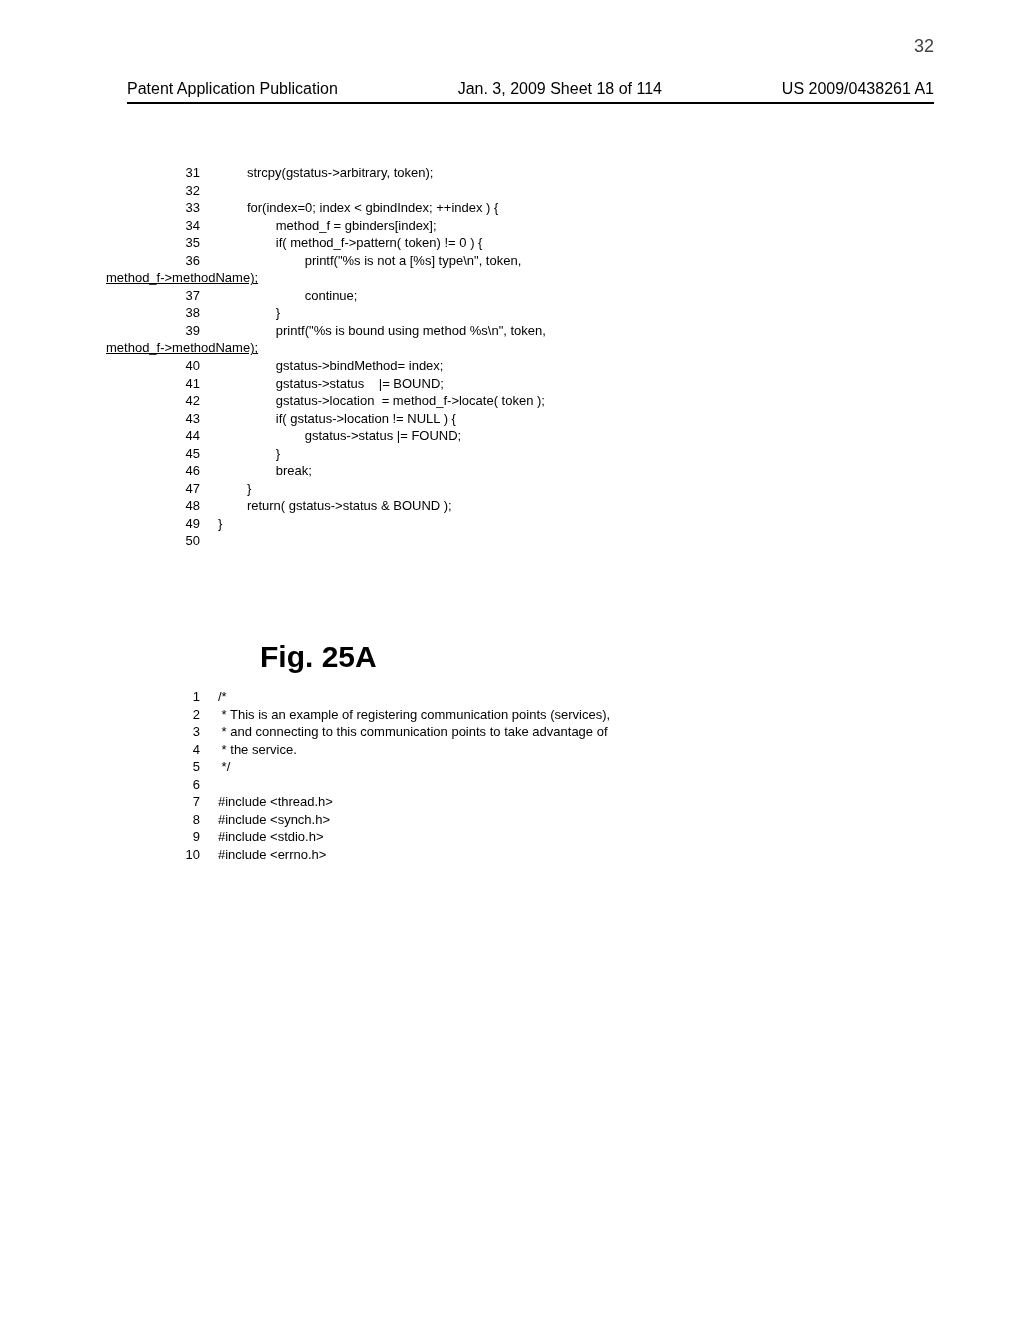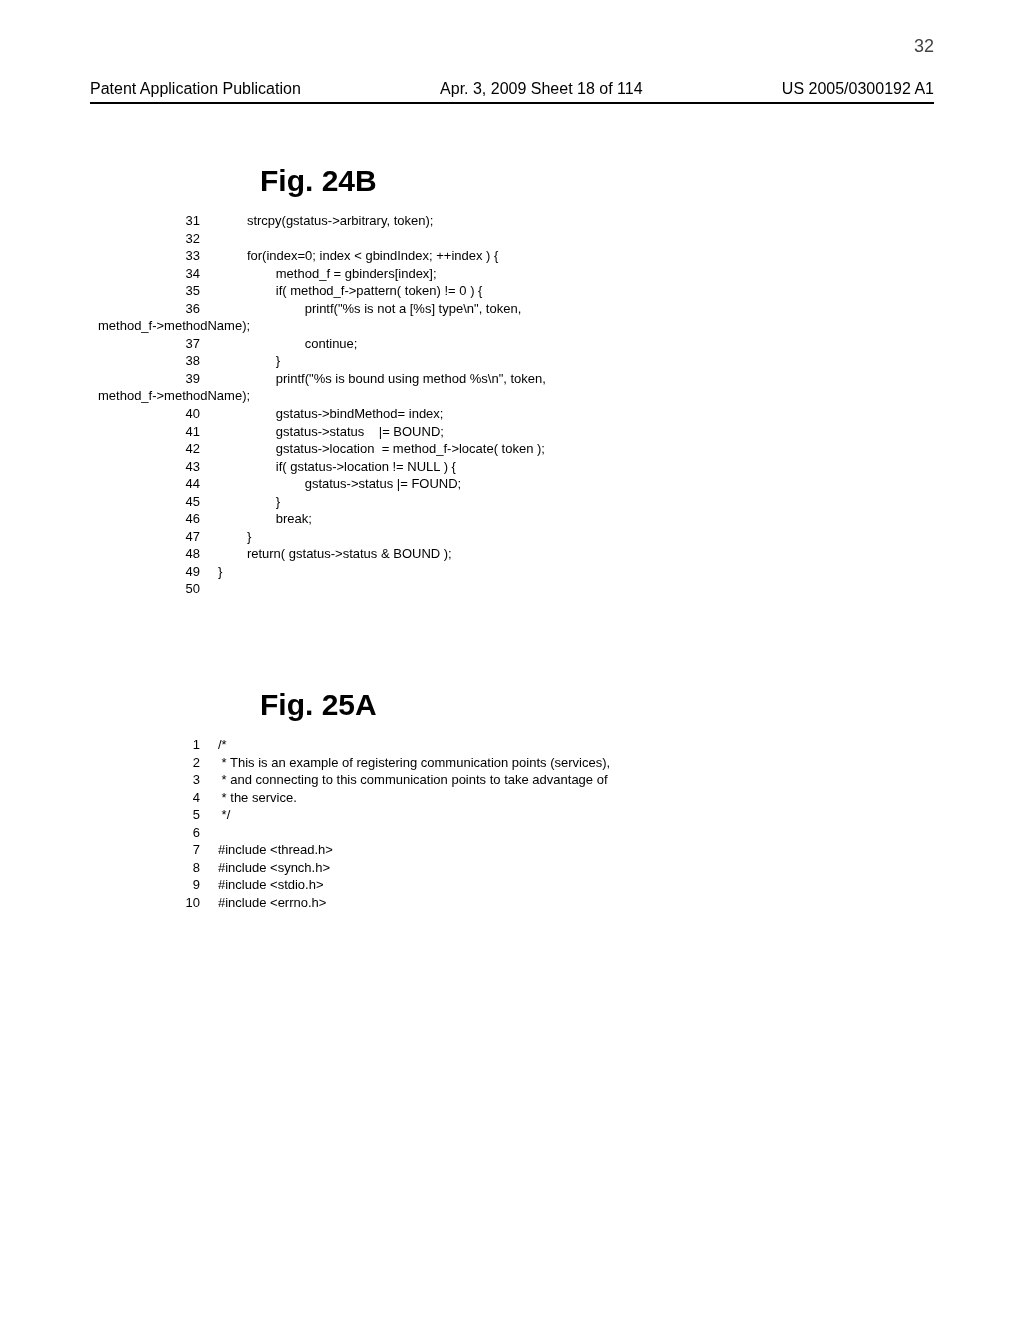--- a/index.html
+++ b/index.html
@@ -15,20 +15,21 @@
   .page {
     padding: 80px 90px 40px 90px;
   }
   .header-row {
     display: flex;
     justify-content: space-between;
     font-size: 16px;
     border-bottom: 2px solid #000;
     padding-bottom: 4px;
     margin-bottom: 60px;
+    margin-left: 37px;
   }
   .page-number-top {
     position: absolute;
     top: 36px;
     right: 90px;
     font-size: 18px;
     color: #444;
   }
   .fig-title {
     font-weight: bold;
@@ -47,45 +48,45 @@
   .code-line {
     display: flex;
   }
   .ln {
     display: inline-block;
     width: 40px;
     text-align: right;
     margin-right: 18px;
   }
   .wrap-line {
-    margin-left: 8px;
+    margin-left: 16px;
+    text-decoration: underline;
   }
   .caption-line {
     margin-left: 70px;
     font-size: 17px;
     margin-bottom: 2px;
   }
   .gap {
     height: 40px;
   }
 </style>
 </head>
 <body>
 
 <div class="page-number-top">32</div>
 
 <div class="page">
 
   <div class="header-row">
     <span>Patent Application Publication</span>
-    <span>Apr. 3, 2009  Sheet 18 of 114</span>
-    <span>US 2005/0300192 A1</span>
+    <span>Jan. 3, 2009  Sheet 18 of 114</span>
+    <span>US 2009/0438261 A1</span>
   </div>
 
-  <div class="fig-title">Fig. 24B</div>
 
   <div class="code-block" id="fig24b-code"><div class="code-line"><span class="ln">31</span><span>        strcpy(gstatus-&gt;arbitrary, token);</span></div><div class="code-line"><span class="ln">32</span><span></span></div><div class="code-line"><span class="ln">33</span><span>        for(index=0; index &lt; gbindIndex; ++index ) {</span></div><div class="code-line"><span class="ln">34</span><span>                method_f = gbinders[index];</span></div><div class="code-line"><span class="ln">35</span><span>                if( method_f-&gt;pattern( token) != 0 ) {</span></div><div class="code-line"><span class="ln">36</span><span>                        printf("%s is not a [%s] type\n", token,</span></div><div class="code-line" style="margin-left: -70px;"><span class="wrap-line">method_f-&gt;methodName);</span></div><div class="code-line"><span class="ln">37</span><span>                        continue;</span></div><div class="code-line"><span class="ln">38</span><span>                }</span></div><div class="code-line"><span class="ln">39</span><span>                printf("%s is bound using method %s\n", token,</span></div><div class="code-line" style="margin-left: -70px;"><span class="wrap-line">method_f-&gt;methodName);</span></div><div class="code-line"><span class="ln">40</span><span>                gstatus-&gt;bindMethod= index;</span></div><div class="code-line"><span class="ln">41</span><span>                gstatus-&gt;status    |= BOUND;</span></div><div class="code-line"><span class="ln">42</span><span>                gstatus-&gt;location  = method_f-&gt;locate( token );</span></div><div class="code-line"><span class="ln">43</span><span>                if( gstatus-&gt;location != NULL ) {</span></div><div class="code-line"><span class="ln">44</span><span>                        gstatus-&gt;status |= FOUND;</span></div><div class="code-line"><span class="ln">45</span><span>                }</span></div><div class="code-line"><span class="ln">46</span><span>                break;</span></div><div class="code-line"><span class="ln">47</span><span>        }</span></div><div class="code-line"><span class="ln">48</span><span>        return( gstatus-&gt;status &amp; BOUND );</span></div><div class="code-line"><span class="ln">49</span><span>}</span></div><div class="code-line"><span class="ln">50</span><span></span></div></div>
 
   <div class="gap"></div>
 
   <div class="fig-title" style="">Fig. 25A</div>
 
 
   <div class="code-block" id="fig25a-code"><div class="code-line"><span class="ln">1</span><span>/*</span></div><div class="code-line"><span class="ln">2</span><span> * This is an example of registering communication points (services),</span></div><div class="code-line"><span class="ln">3</span><span> * and connecting to this communication points to take advantage of</span></div><div class="code-line"><span class="ln">4</span><span> * the service.</span></div><div class="code-line"><span class="ln">5</span><span> */</span></div><div class="code-line"><span class="ln">6</span><span></span></div><div class="code-line"><span class="ln">7</span><span>#include &lt;thread.h&gt;</span></div><div class="code-line"><span class="ln">8</span><span>#include &lt;synch.h&gt;</span></div><div class="code-line"><span class="ln">9</span><span>#include &lt;stdio.h&gt;</span></div><div class="code-line"><span class="ln">10</span><span>#include &lt;errno.h&gt;</span></div></div>
 

